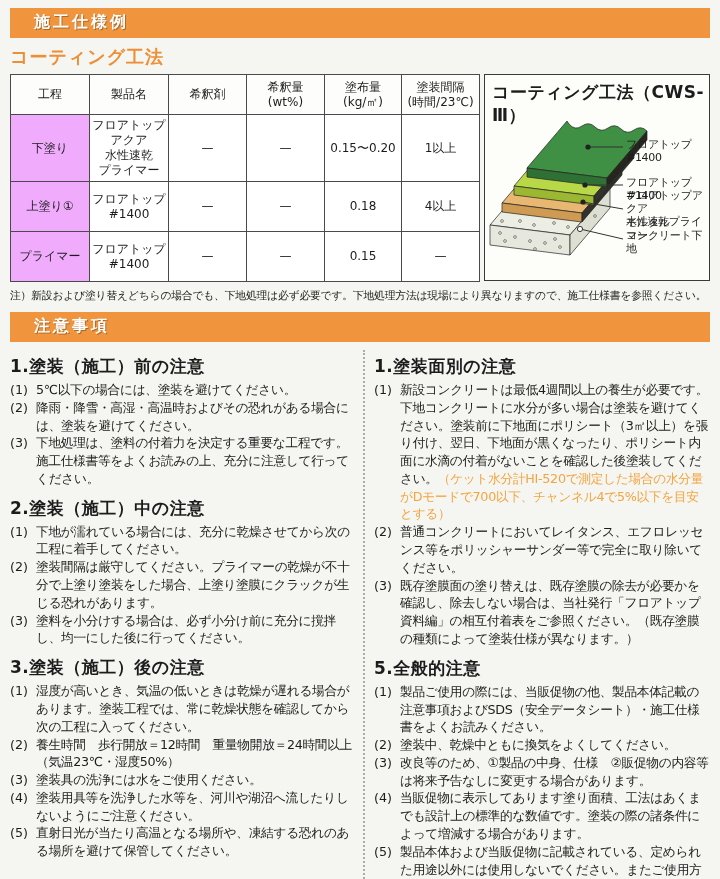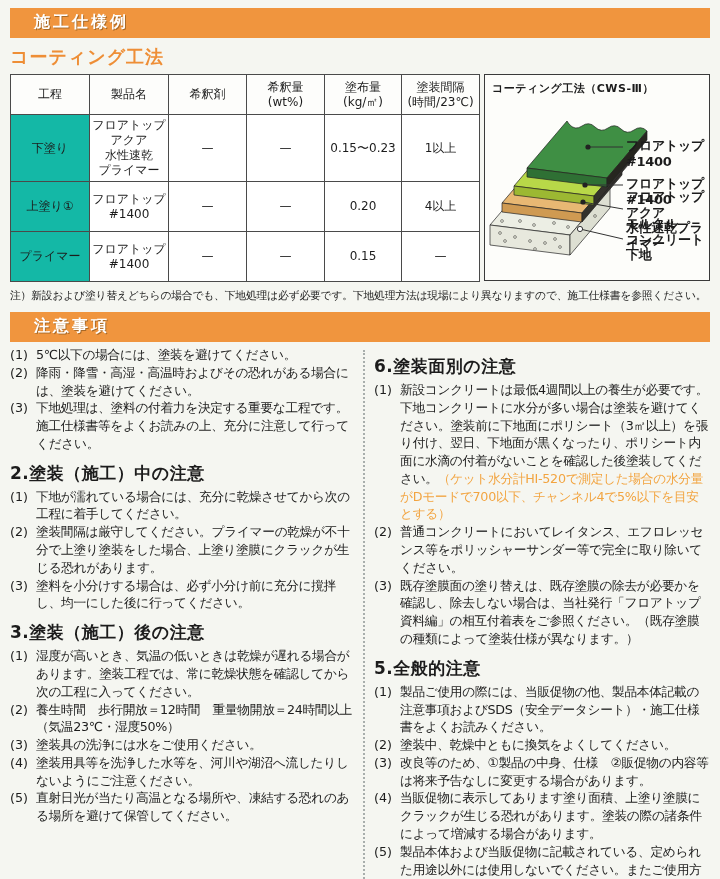--- a/index.html
+++ b/index.html
@@ -19,30 +19,30 @@
 
   .top-row { display:flex; align-items:stretch;border-radius:15px; }
   table.spec { border-collapse:collapse; width:469px; background:#fff; table-layout:fixed; }
   table.spec th, table.spec td {
     border:1px solid #4a4a4a; text-align:center; vertical-align:middle;
     font-size:12px; white-space:pre-line; line-height:1.25; padding:2px;
   }
   table.spec th { font-weight:normal; height:40px; background:#fdfdfb; }
   tr.r1 td { height:67px; }
   tr.r2 td, tr.r3 td { height:50px; }
-  td.process { background:#14b8a6; }
+  td.process { background:#f0abfc; }
 
   .diagram-box {
     position:relative; width:229px; margin-left:4px; border:1px solid #3a3a3a;
     background:#fdfdfa; height:207px;
   }
-  .diagram-title { font-size:11px; font-weight:bold; padding:6px 0 0 7px; letter-spacing:0.5px; }
+  .diagram-title { font-size:17px; font-weight:bold; padding:6px 0 0 7px; letter-spacing:0.5px; }
   .diagram-box svg { position:absolute; left:0; top:26px; }
   .layer-label {
-    position:absolute; left:141px; width:86px; font-size:13px; font-weight:bold;
+    position:absolute; left:141px; width:86px; font-size:11px; font-weight:normal;
     line-height:1.2; white-space:pre-line; letter-spacing:-0.3px;
   }
   .ll1 { top:63px; } .ll2 { top:101px; } .ll3 { top:114px; } .ll4 { top:141px; }
 
   .note-line { font-size:10.8px; margin-top:7px; white-space:nowrap; letter-spacing:-0.2px; }
   .bar2 { margin-top:9px; }
 
   .columns { display:flex; margin-top:4px; }
   .col-left { width:345px; }
   .v-divider { width:0; border-left:2px dotted #a8aeac; margin:4px 9px 0 8px; }
@@ -84,30 +84,30 @@
         <th>塗装間隔
 (時間/23℃)</th>
       </tr>
       <tr class="r1">
         <td class="process">下塗り</td>
         <td>フロアトップアクア
 水性速乾
 プライマー</td>
         <td>—</td>
         <td>—</td>
-        <td>0.15〜0.23</td>
+        <td>0.15〜0.20</td>
         <td>1以上</td>
       </tr>
       <tr class="r2">
         <td class="process">上塗り①</td>
         <td>フロアトップ
 #1400</td>
         <td>—</td>
         <td>—</td>
-        <td>0.20</td>
+        <td>0.18</td>
         <td>4以上</td>
       </tr>
       <tr class="r3">
         <td class="process">プライマー</td>
         <td>フロアトップ
 #1400</td>
         <td>—</td>
         <td>—</td>
         <td>0.15</td>
         <td>—</td>
@@ -188,20 +188,21 @@
     </div>
   </div>
 
   <div class="note-line">注）新設および塗り替えどちらの場合でも、下地処理は必ず必要です。下地処理方法は現場により異なりますので、施工仕様書を参照ください。</div>
 
   <div class="orange-bar bar2">注意事項</div>
 
   <div class="columns">
     <div class="col-left">
 
+      <div class="sec-heading">1.塗装（施工）前の注意</div>
       <div class="item">
           <span class="num">(1)</span>
           <span class="txt">5℃以下の場合には、塗装を避けてください。</span>
         </div>
       <div class="item">
           <span class="num">(2)</span>
           <span class="txt">降雨・降雪・高湿・高温時およびその恐れがある場合には、塗装を避けてください。</span>
         </div>
       <div class="item">
           <span class="num">(3)</span>
@@ -241,21 +242,21 @@
         </div>
       <div class="item">
           <span class="num">(5)</span>
           <span class="txt">直射日光が当たり高温となる場所や、凍結する恐れのある場所を避けて保管してください。</span>
         </div>
     </div>
 
     <div class="v-divider"></div>
 
     <div class="col-right">
-      <div class="sec-heading">6.塗装面別の注意</div>
+      <div class="sec-heading">1.塗装面別の注意</div>
       <div class="item">
           <span class="num">(1)</span>
           <span class="txt"><span>新設コンクリートは最低4週間以上の養生が必要です。下地コンクリートに水分が多い場合は塗装を避けてください。塗装前に下地面にポリシート（3㎡以上）を張り付け、翌日、下地面が黒くなったり、ポリシート内面に水滴の付着がないことを確認した後塗装してください。</span><span class="hl">（ケット水分計HI-520で測定した場合の水分量がDモードで700以下、チャンネル4で5%以下を目安とする）</span></span>
         </div>
       <div class="item">
           <span class="num">(2)</span>
           <span class="txt">普通コンクリートにおいてレイタンス、エフロレッセンス等をポリッシャーサンダー等で完全に取り除いてください。</span>
         </div>
       <div class="item">
           <span class="num">(3)</span>
@@ -270,21 +271,21 @@
       <div class="item">
           <span class="num">(2)</span>
           <span class="txt">塗装中、乾燥中ともに換気をよくしてください。</span>
         </div>
       <div class="item">
           <span class="num">(3)</span>
           <span class="txt">改良等のため、①製品の中身、仕様　②販促物の内容等は将来予告なしに変更する場合があります。</span>
         </div>
       <div class="item">
           <span class="num">(4)</span>
-          <span class="txt">当販促物に表示してあります塗り面積、上塗り塗膜にクラックが生じる恐れがあります。塗装の際の諸条件によって増減する場合があります。</span>
+          <span class="txt">当販促物に表示してあります塗り面積、工法はあくまでも設計上の標準的な数値です。塗装の際の諸条件によって増減する場合があります。</span>
         </div>
       <div class="item">
           <span class="num">(5)</span>
           <span class="txt">製品本体および当販促物に記載されている、定められた用途以外には使用しないでください。またご使用方法等につきましてご不明な点がございましたら、必ずご使用前に当社にお問い合わせください。</span>
         </div>
     </div>
   </div>
 
 </div>
 

